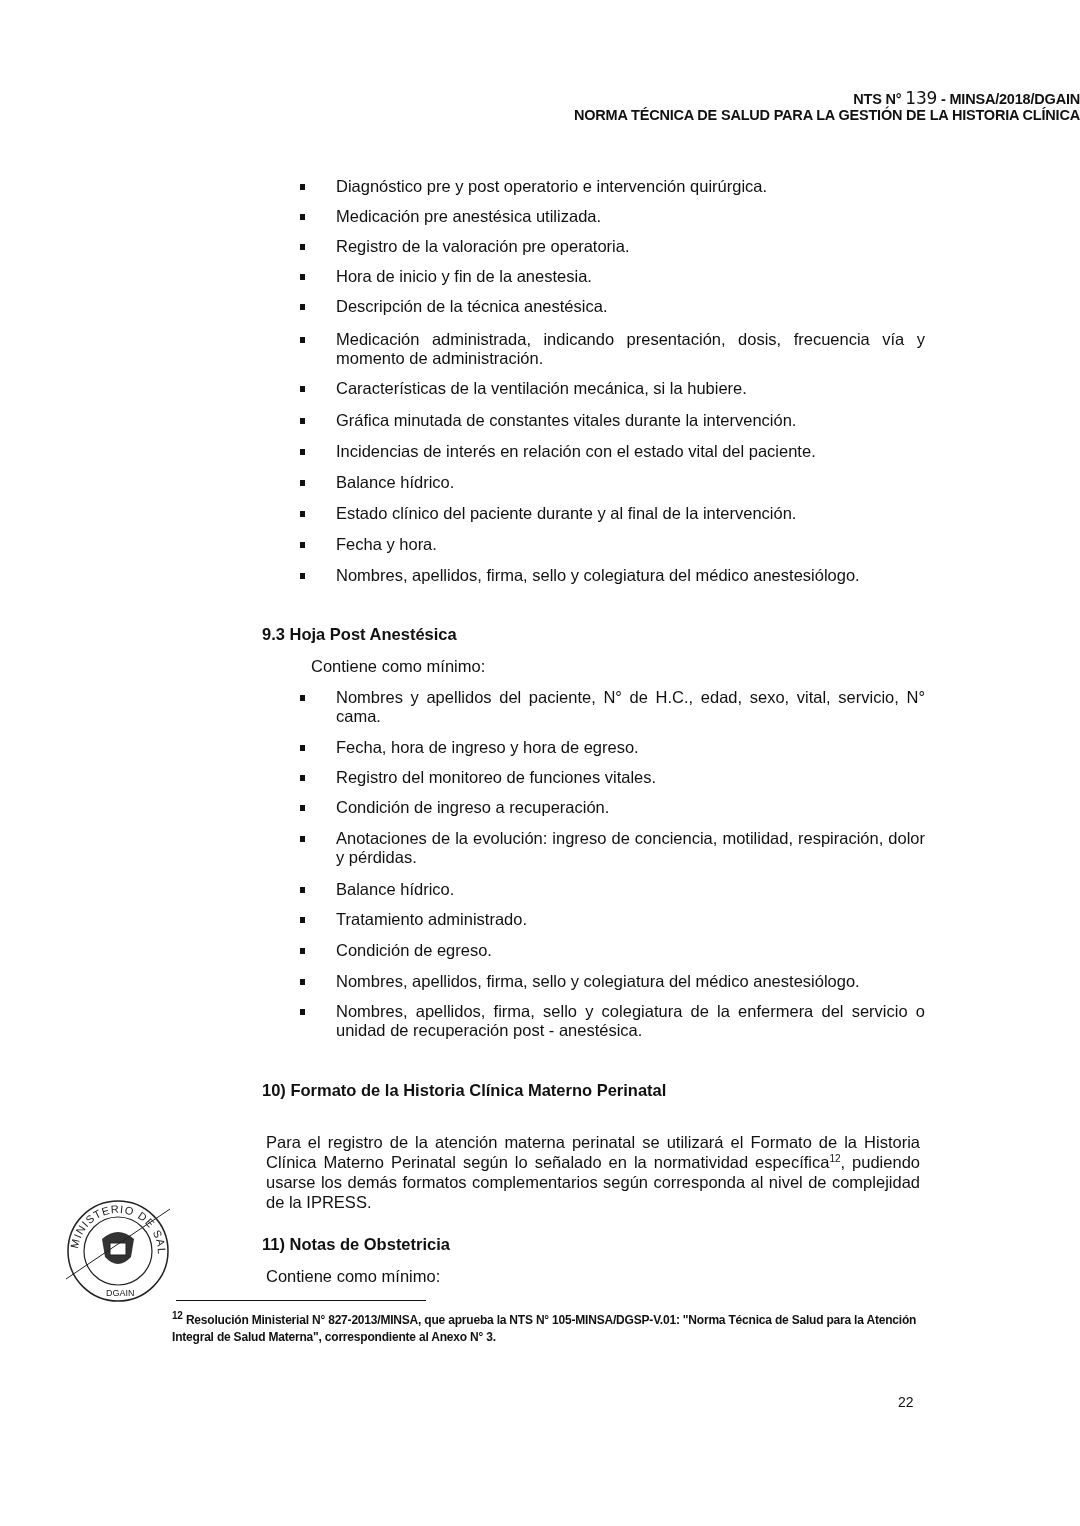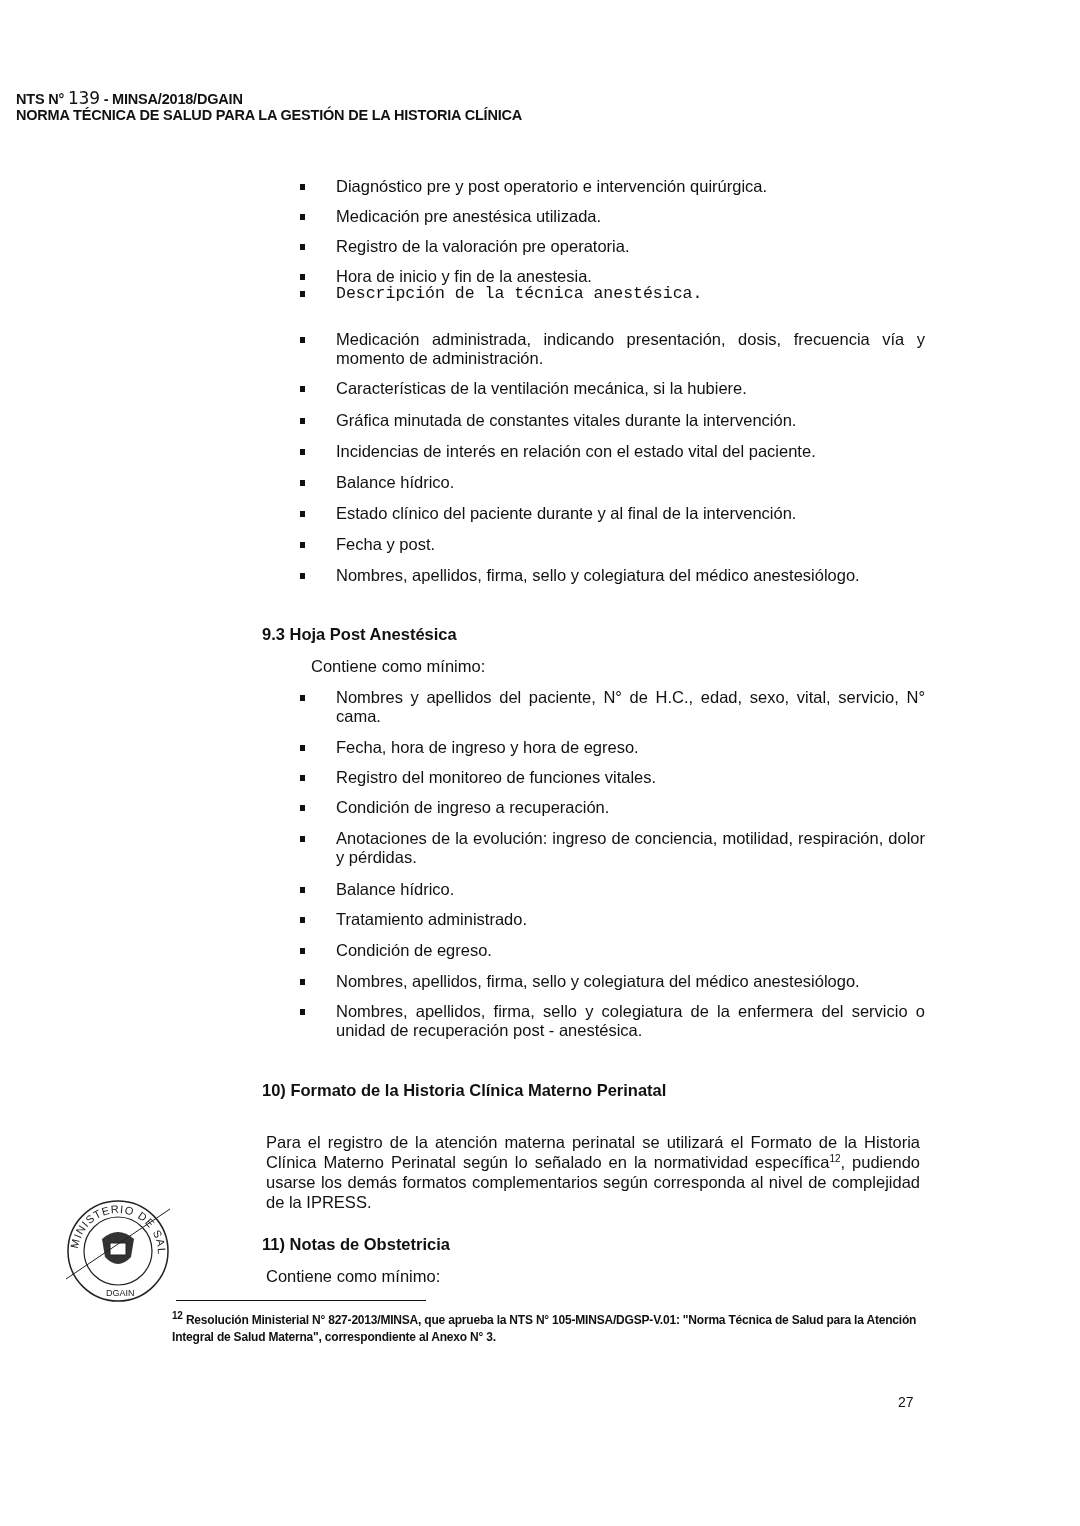--- a/index.html
+++ b/index.html
@@ -1,19 +1,19 @@
 <!DOCTYPE html>
 <html><head>
 <meta charset="utf-8">
 <style>
   html, body { margin: 0; padding: 0; background: #ffffff; }
   body { width: 1080px; height: 1526px; position: relative; overflow: hidden;
          font-family: "Liberation Sans", sans-serif; color: #111; }
   .abs { position: absolute; }
-  .hdr { left: 16px; width: 988px; text-align: left; font-weight: bold; font-size: 14.5px; letter-spacing: -0.2px; }
+  .hdr { left: 0; width: 1080px; text-align: right; font-weight: bold; font-size: 14.5px; letter-spacing: -0.2px; }
   .hdr .hw { font-family: "DejaVu Sans", sans-serif; font-weight: normal; font-size: 17px; }
   .li { position: absolute; left: 300px; width: 625px; font-size: 16.5px; line-height: 19px; }
   .li .bul { position: absolute; left: 0; top: 7px; width: 5px; height: 6px; background: #111; }
   .li .txt { display: block; margin-left: 36px; text-align: justify; text-align-last: left; }
   h3 { margin: 0; font-size: 16.5px; font-weight: bold; }
   .para { font-size: 16.5px; line-height: 20px; text-align: justify; }
   .fn { font-size: 12px; line-height: 17px; letter-spacing: -0.2px; }
   sup { font-size: 10px; line-height: 0; }
 </style>
 </head>
@@ -36,21 +36,21 @@
       <span class="txt">Medicación pre anestésica utilizada.</span>
     </div>
   <div class="li" style="top:237px;">
       <span class="bul"></span>
       <span class="txt">Registro de la valoración pre operatoria.</span>
     </div>
   <div class="li" style="top:267px;">
       <span class="bul"></span>
       <span class="txt">Hora de inicio y fin de la anestesia.</span>
     </div>
-  <div class="li" style="top:284px;font-family:Liberation Mono, monospace;">
+  <div class="li" style="top:297px;">
       <span class="bul"></span>
       <span class="txt">Descripción de la técnica anestésica.</span>
     </div>
   <div class="li" style="top:330px;">
       <span class="bul"></span>
       <span class="txt">Medicación administrada, indicando presentación, dosis, frecuencia vía y momento de administración.</span>
     </div>
   <div class="li" style="top:379px;">
       <span class="bul"></span>
       <span class="txt">Características de la ventilación mecánica, si la hubiere.</span>
@@ -66,21 +66,21 @@
   <div class="li" style="top:473px;">
       <span class="bul"></span>
       <span class="txt">Balance hídrico.</span>
     </div>
   <div class="li" style="top:504px;">
       <span class="bul"></span>
       <span class="txt">Estado clínico del paciente durante y al final de la intervención.</span>
     </div>
   <div class="li" style="top:535px;">
       <span class="bul"></span>
-      <span class="txt">Fecha y post.</span>
+      <span class="txt">Fecha y hora.</span>
     </div>
   <div class="li" style="top:566px;">
       <span class="bul"></span>
       <span class="txt">Nombres, apellidos, firma, sello y colegiatura del médico anestesiólogo.</span>
     </div>
 </div>
 
 <h3 class="abs" style="left:262px; top:625px;">9.3 Hoja Post Anestésica</h3>
 <div class="abs para" style="left:311px; top:656px;">Contiene como mínimo:</div>
 <div>
@@ -148,13 +148,13 @@
   </svg>
 </div>
 
 <div class="abs" style="left:176px; top:1300px; width:250px; height:1px; background:#111;"></div>
 
 <div class="abs fn" style="left:172px; top:1312px; width:750px;font-weight:bold;">
   <sup>12</sup>
   <span>Resolución Ministerial N° 827-2013/MINSA, que aprueba la NTS N° 105-MINSA/DGSP-V.01: "Norma Técnica de Salud para la Atención Integral de Salud Materna", correspondiente al Anexo N° 3.</span>
 </div>
 
-<div class="abs" style="left:898px; top:1394px; font-size:14px;">27</div>
+<div class="abs" style="left:898px; top:1394px; font-size:14px;">22</div>
 
 </body></html>

